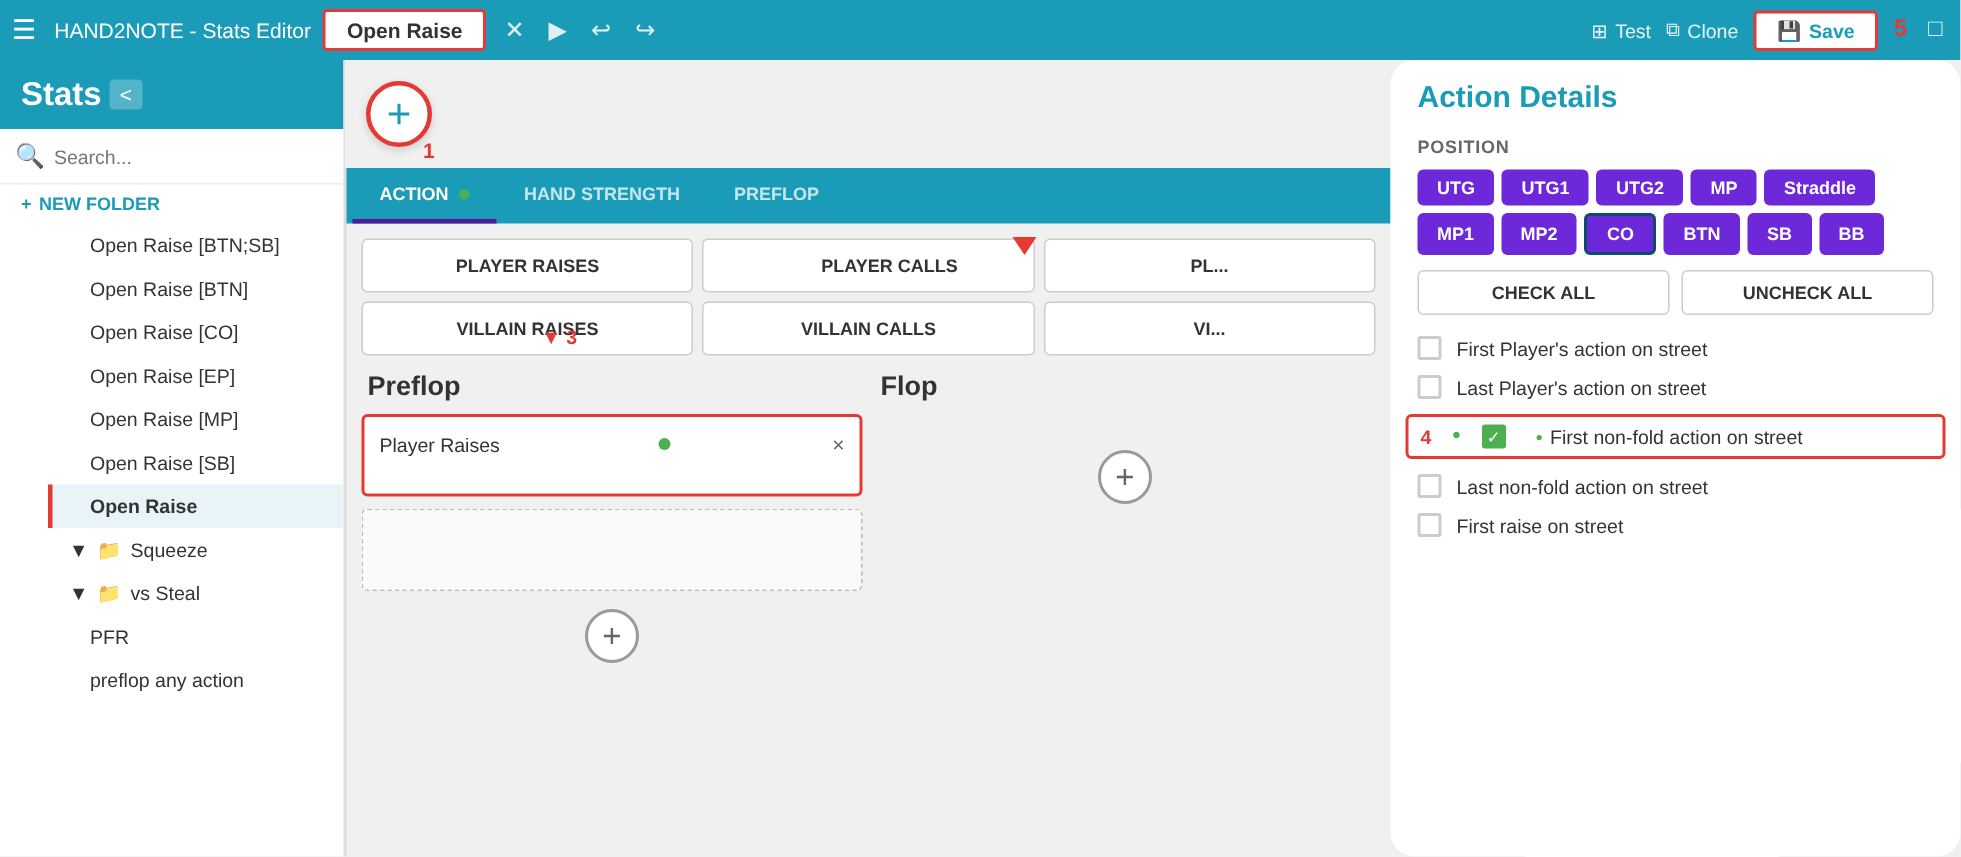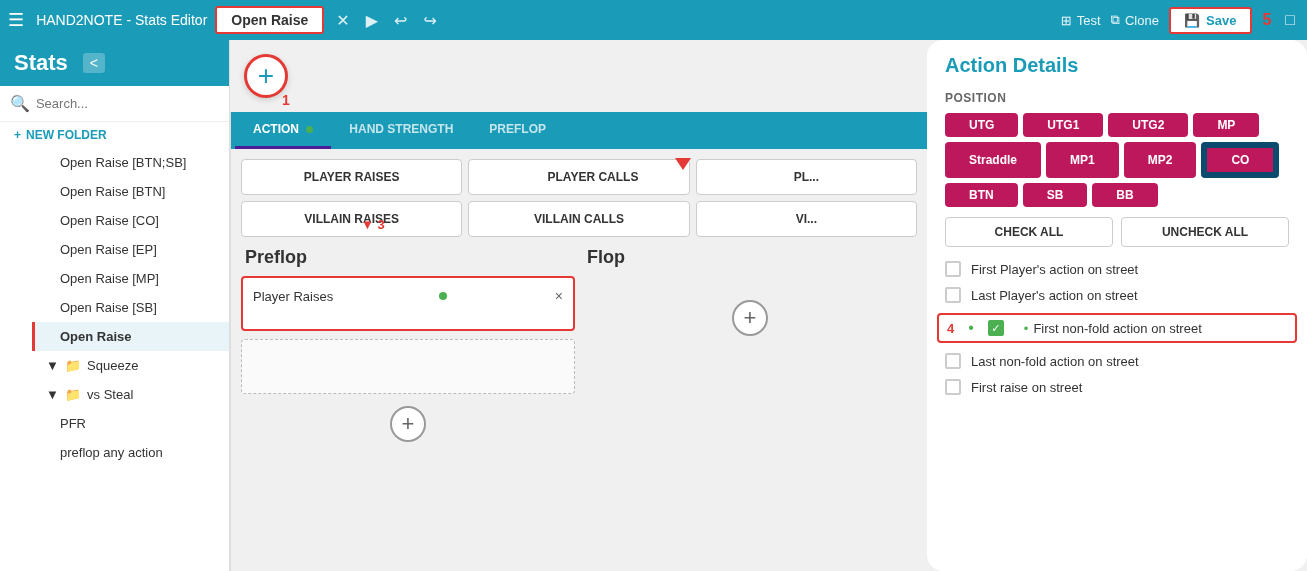--- a/index.html
+++ b/index.html
@@ -65,21 +65,21 @@
       border-right: 1px solid #ddd;
       display: flex;
       flex-direction: column;
       overflow: hidden;
     }
     .sidebar-header {
       background: #1a9bb8;
       padding: 10px 14px;
       display: flex;
       align-items: center;
-      gap: 15px;
+      gap: 5px;
     }
     .sidebar-title {
       color: white;
       font-size: 22px;
       font-weight: 700;
     }
     .sidebar-collapse-btn {
       background: rgba(255,255,255,0.25);
       border: none;
       color: white;
@@ -305,25 +305,25 @@
       margin-bottom: 8px;
       letter-spacing: 0.5px;
     }
     .position-grid {
       display: flex;
       flex-wrap: wrap;
       gap: 5px;
       margin-bottom: 10px;
     }
     .pos-btn {
-      background: #be185d;
+      background: #6d28d9;
       color: white;
       border: none;
       border-radius: 4px;
-      padding: 5px 24px;
+      padding: 5px 13px;
       font-size: 12px;
       font-weight: 700;
       cursor: pointer;
       min-width: 42px;
       text-align: center;
     }
     .check-all-row {
       display: flex;
       gap: 8px;
       margin-bottom: 14px;
@@ -520,21 +520,21 @@
     <div class="right-panel-title">Action Details</div>
     <div class="section-label">POSITION</div>
     <div class="position-grid">
       <button class="pos-btn">UTG</button>
       <button class="pos-btn">UTG1</button>
       <button class="pos-btn">UTG2</button>
       <button class="pos-btn">MP</button>
       <button class="pos-btn">Straddle</button>
       <button class="pos-btn">MP1</button>
       <button class="pos-btn">MP2</button>
-      <button class="pos-btn" style="border: 6px solid #0c4a6e;">CO</button>
+      <button class="pos-btn" style="border: 2px solid #0c4a6e;">CO</button>
       <button class="pos-btn">BTN</button>
       <button class="pos-btn">SB</button>
       <button class="pos-btn">BB</button>
     </div>
     <div class="check-all-row">
       <button class="check-all-btn">CHECK ALL</button>
       <button class="check-all-btn">UNCHECK ALL</button>
     </div>
     <div class="condition-list">
 

